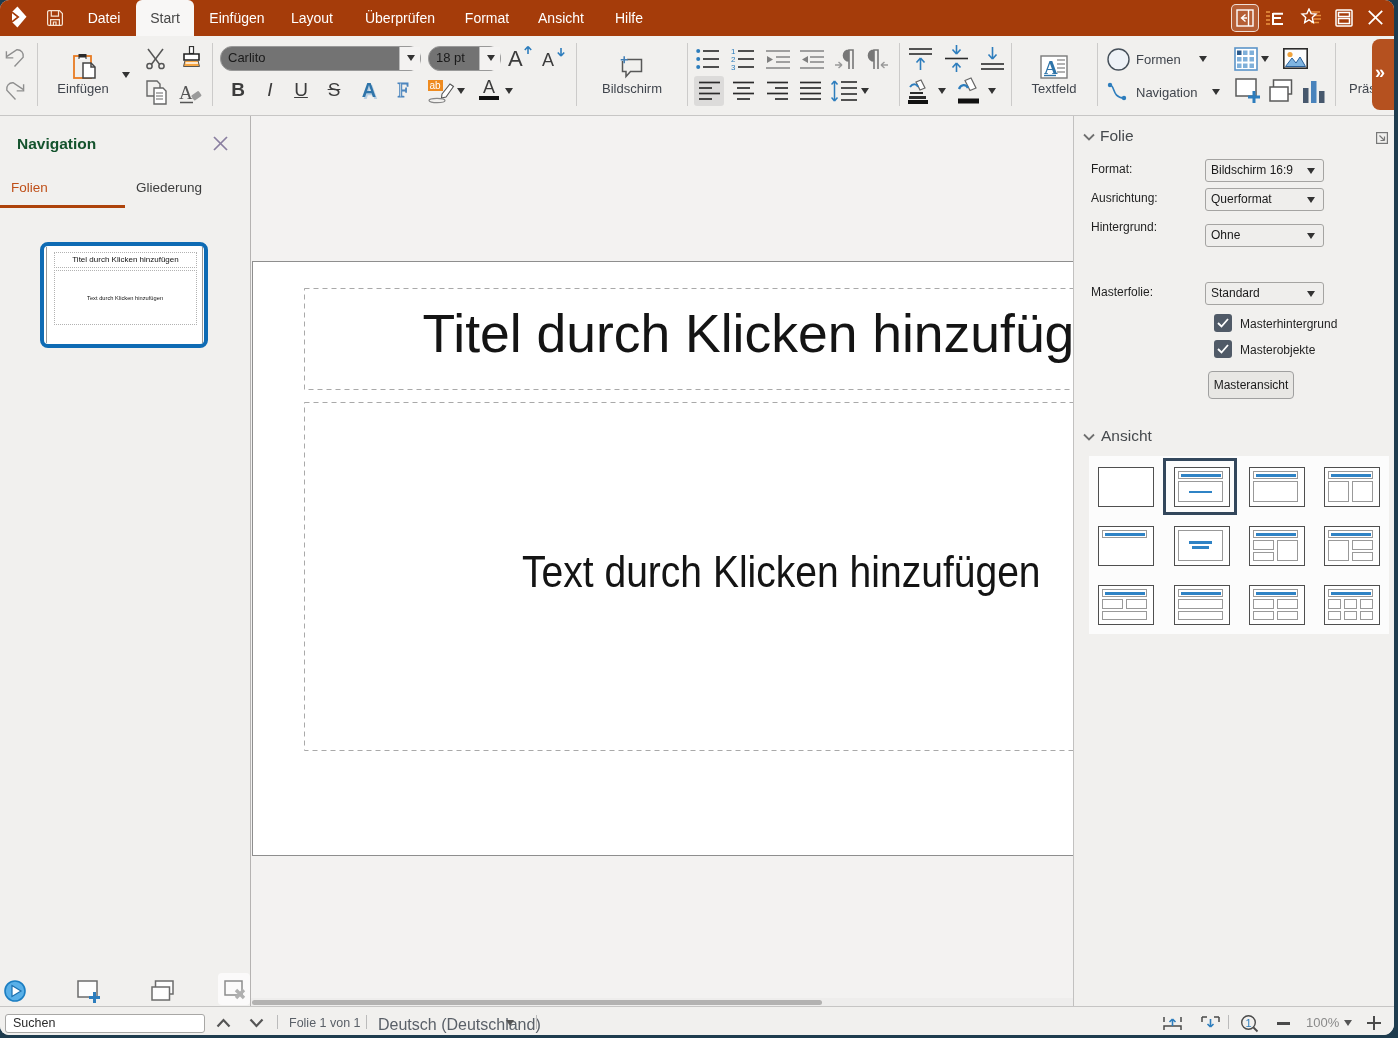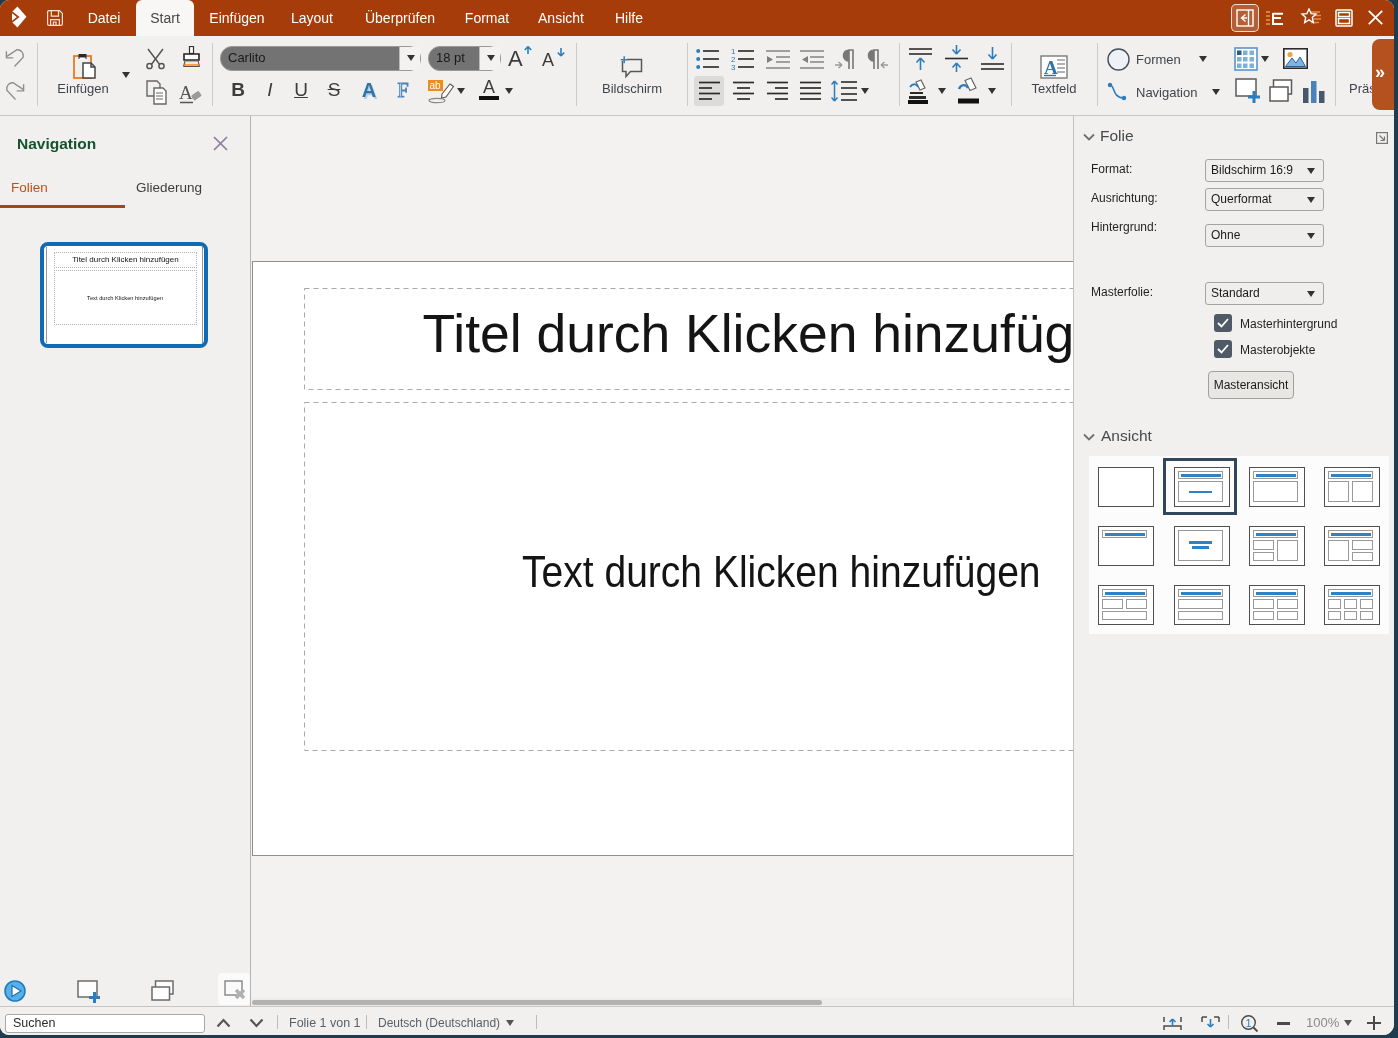--- a/index.html
+++ b/index.html
@@ -594,21 +594,21 @@
     <div class="stext" style="left:13px;top:9px;color:#2b2b2b;">Suchen</div>
     <svg class="abs" style="left:216px;top:11px" width="15" height="10" viewBox="0 0 15 10" fill="none" stroke="#555" stroke-width="2.2">
         <path d="M1.5 8.5 L7.5 2 L13.5 8.5"></path>
       </svg>
     <svg class="abs" style="left:249px;top:11px" width="15" height="10" viewBox="0 0 15 10" fill="none" stroke="#555" stroke-width="2.2">
         <path d="M1.5 1.5 L7.5 8 L13.5 1.5"></path>
       </svg>
     <div class="ssep" style="left:277px;"></div>
     <div class="stext" style="left:289px;top:9px;text-align:right;">Folie 1 von 1</div>
     <div class="ssep" style="left:366px;"></div>
-    <div class="stext" style="left:378px;top:9px;font-size:12px;">Deutsch (Deutschland)</div>
+    <div class="stext" style="left:378px;top:9px;font-size:16px;">Deutsch (Deutschland)</div>
     <div class="dar" style="left:506px;top:13px;border-top-color:#555;"></div>
     <div class="ssep" style="left:536px;"></div>
 
     <svg class="abs" style="left:1163px;top:9px" width="19" height="15" viewBox="0 0 19 15">
         <path d="M1 1 v5 M18 1 v5 M1 14 v-4 h17 v4" fill="none" stroke="#4a4a4a" stroke-width="1.5"></path>
         <path d="M9.5 10 V3 M9.5 3 l-3 3 M9.5 3 l3 3" stroke="#2d7dbd" stroke-width="1.6" fill="none"></path>
       </svg>
     <svg class="abs" style="left:1201px;top:9px" width="19" height="15" viewBox="0 0 19 15">
         <path d="M1 1 h5 M13 1 h5 M1 1 v5 M18 1 v5" fill="none" stroke="#4a4a4a" stroke-width="1.5"></path>
         <path d="M9.5 3 V11 M9.5 11 l-3-3 M9.5 11 l3-3" stroke="#2d7dbd" stroke-width="1.6" fill="none"></path>

